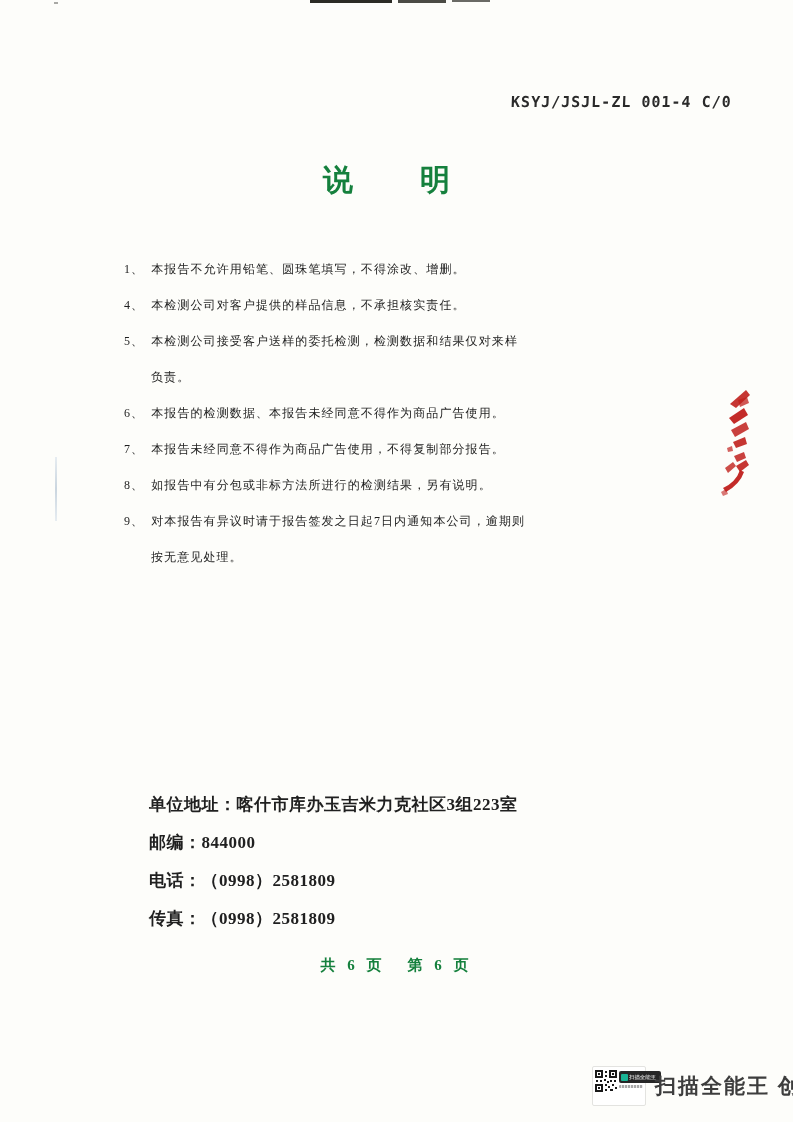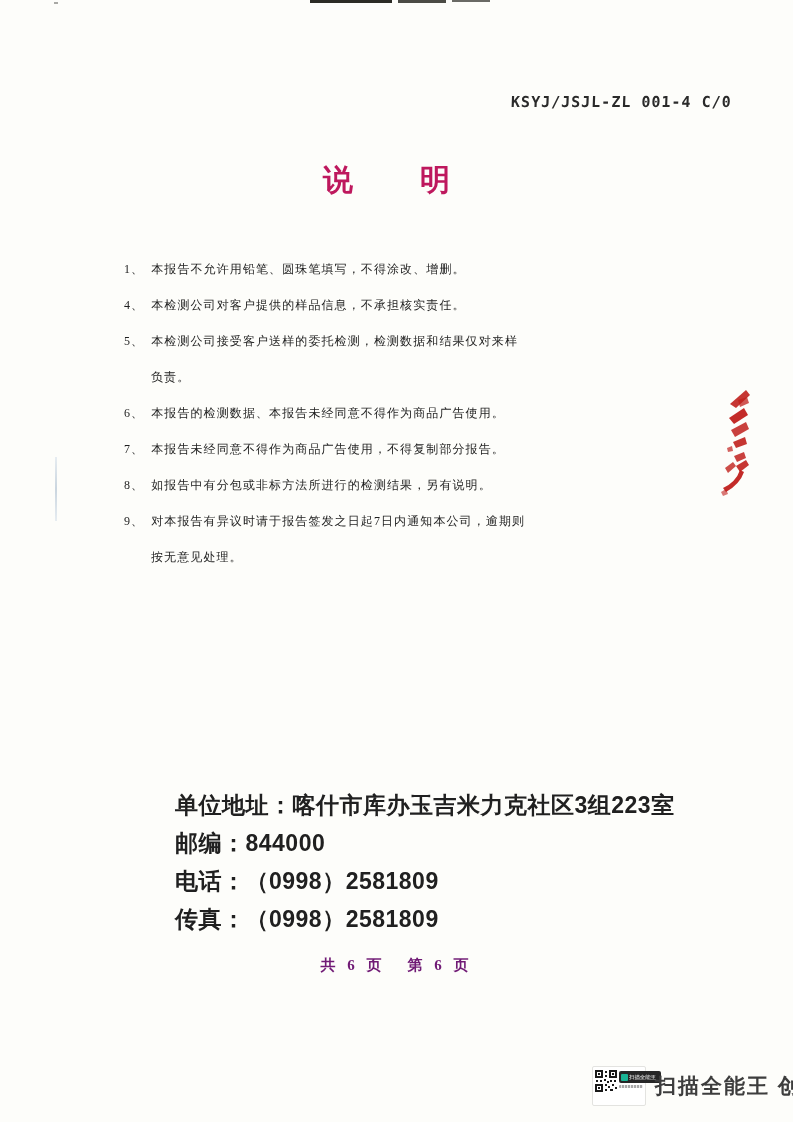--- a/index.html
+++ b/index.html
@@ -23,41 +23,41 @@
 
   .doc-code{
     position:absolute;left:511px;top:93px;
     font-family:"DejaVu Sans Mono","Liberation Mono",monospace;
     font-weight:bold;font-size:15px;letter-spacing:1px;color:#2a2a2a;
     transform:skewX(-2deg);
   }
   .title{
     position:absolute;left:323px;top:160px;
     font-size:30px;font-weight:bold;letter-spacing:67px;
-    white-space:nowrap;color:#be185d;
+    white-space:nowrap;color:#15803d;
   }
   .notes{
     position:absolute;left:124px;top:251px;width:580px;
     font-size:12px;letter-spacing:1.1px;
   }
   .note-line{height:36px;line-height:36px;white-space:nowrap;}
   .note-num{margin-right:7px;}
   .note-line.cont{padding-left:27px;}
 
   .contact{
     position:absolute;left:149px;top:786px;
-    font-family:Liberation Sans, sans-serif;
-    font-size:23px;font-weight:700;letter-spacing:.5px;color:#202020;margin-left:26px;
+    font-family:Liberation Serif, serif;
+    font-size:17px;font-weight:700;letter-spacing:.5px;color:#202020;
   }
   .contact-line{height:38px;line-height:38px;white-space:nowrap;}
 
   .page-footer{
     position:absolute;left:0;top:956px;width:100%;
     text-align:center;font-size:15px;font-weight:bold;
-    letter-spacing:4px;color:#701a75;
+    letter-spacing:4px;color:#15803d;
   }
   .page-footer .pf-current{margin-left:22px;}
 
   
   .stamp{position:absolute;left:716px;top:388px;width:44px;height:112px;}
 
   
   .watermark{
     position:absolute;left:592px;top:1066px;
     display:flex;align-items:center;gap:9px;

